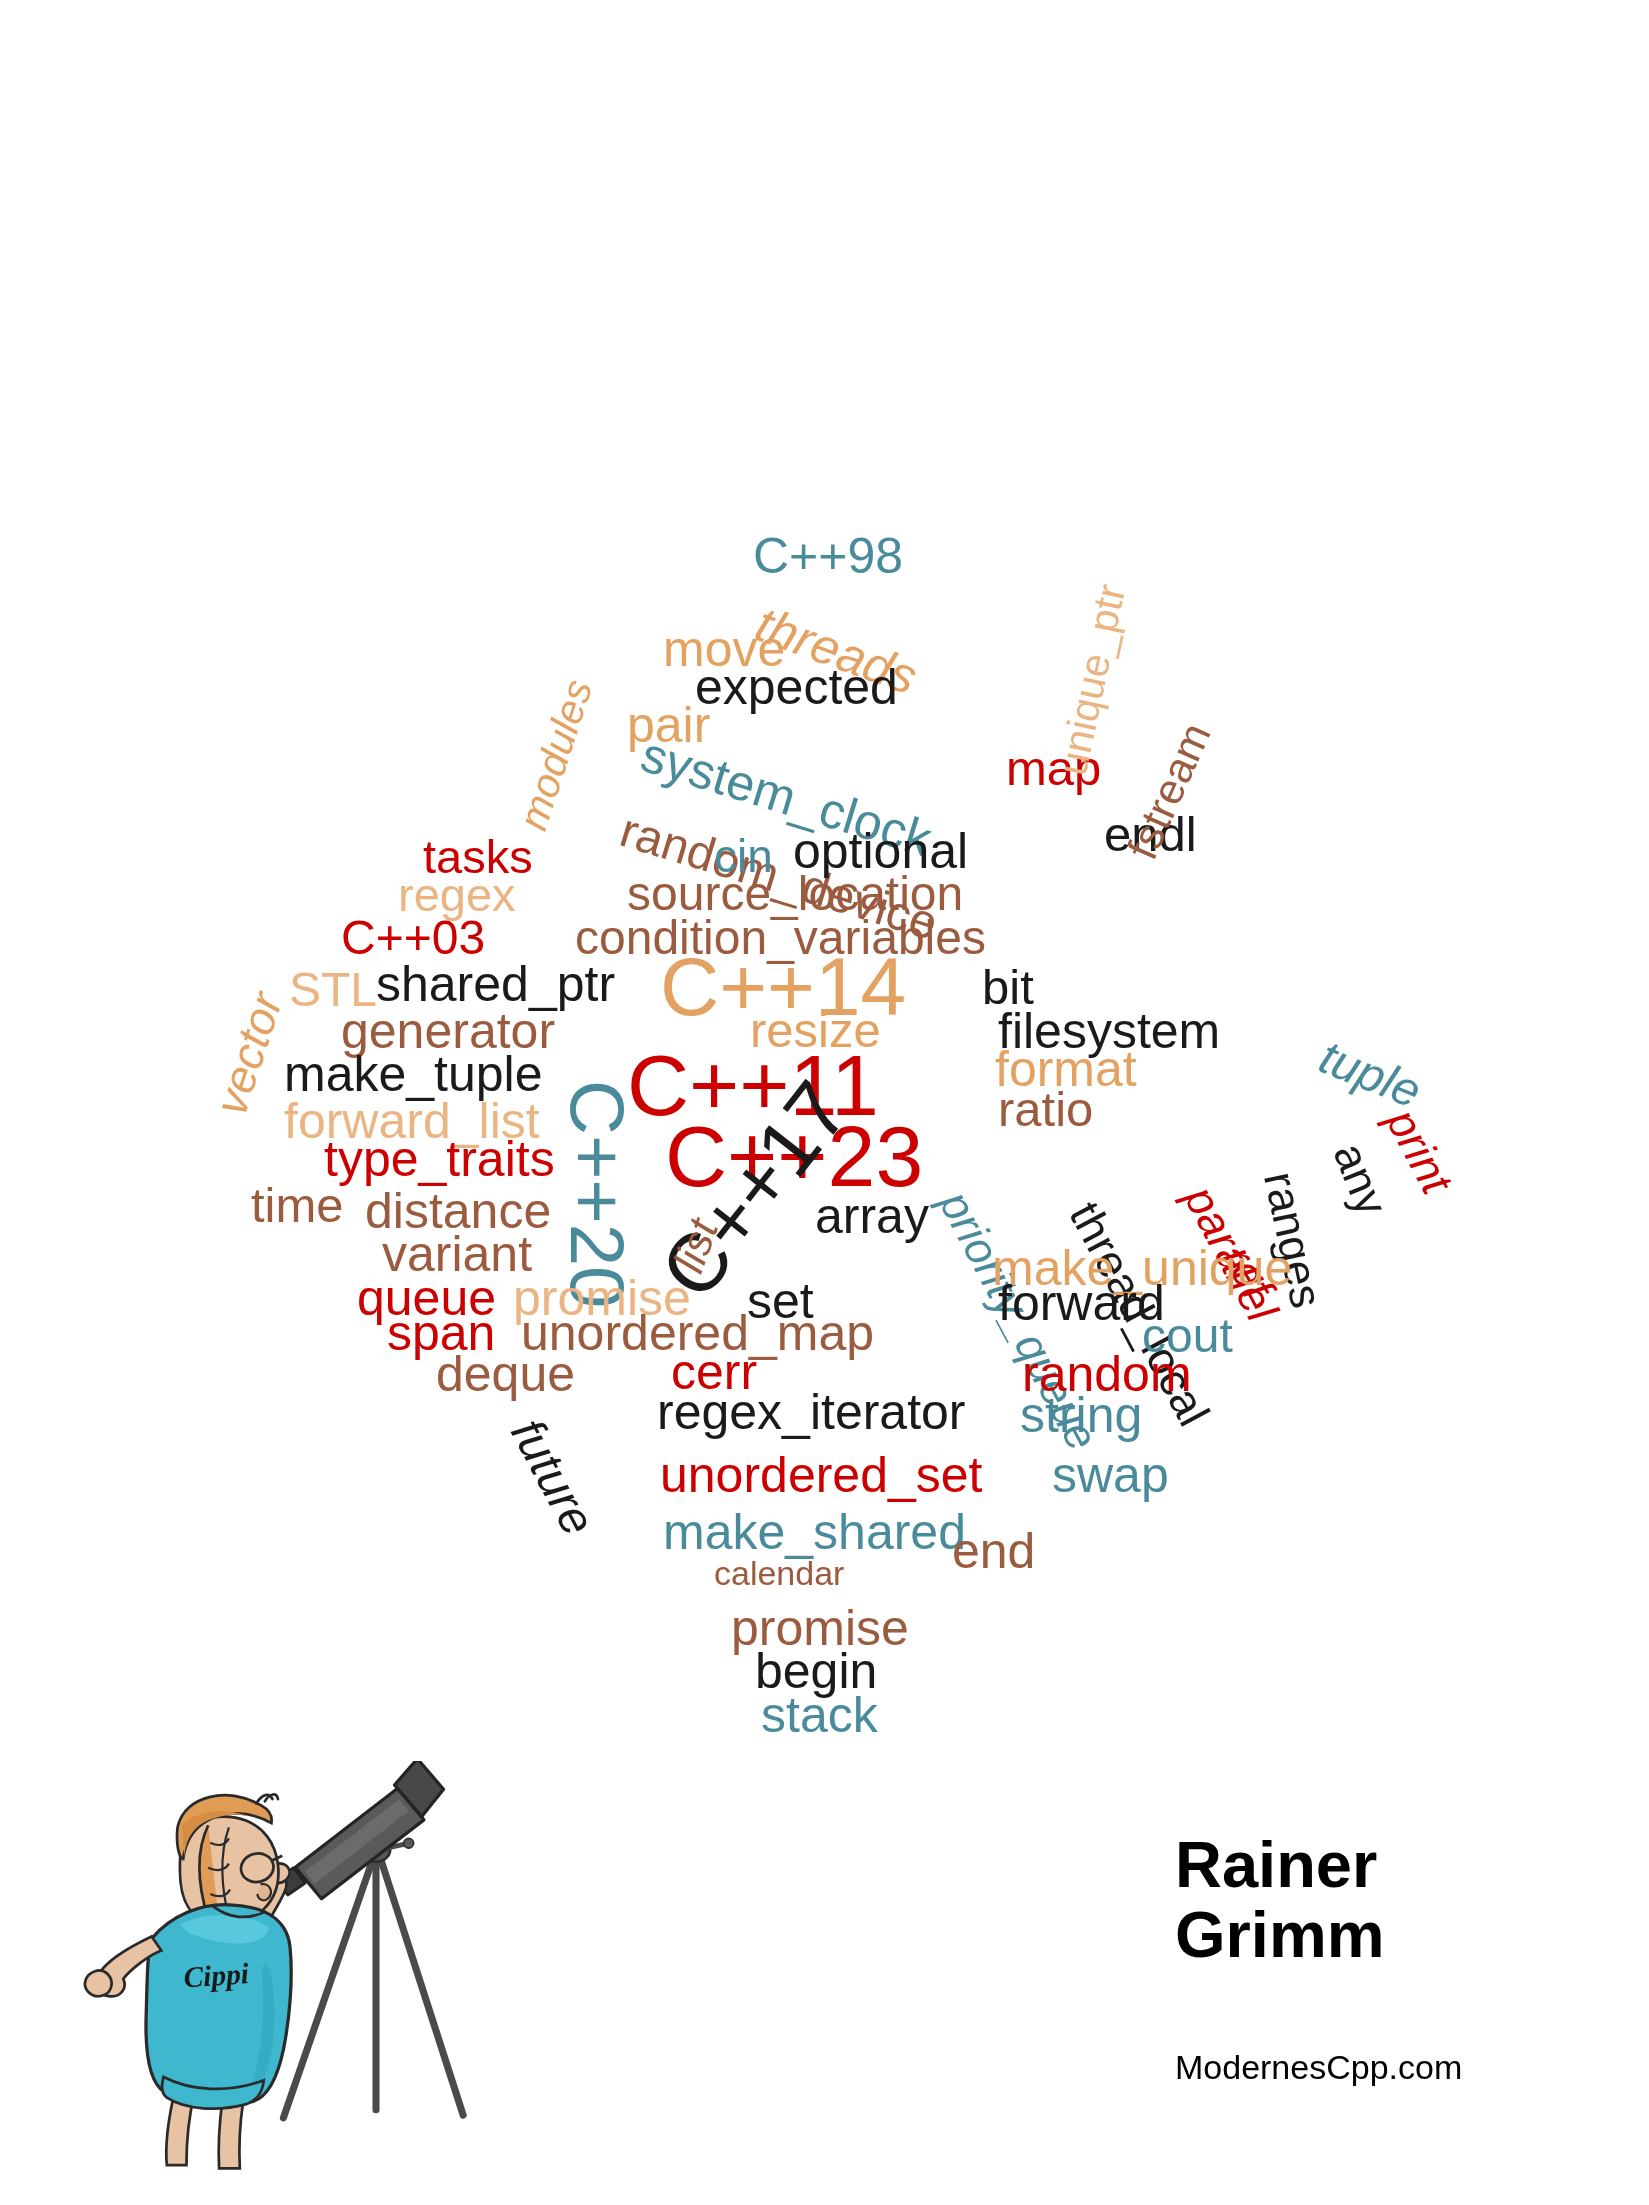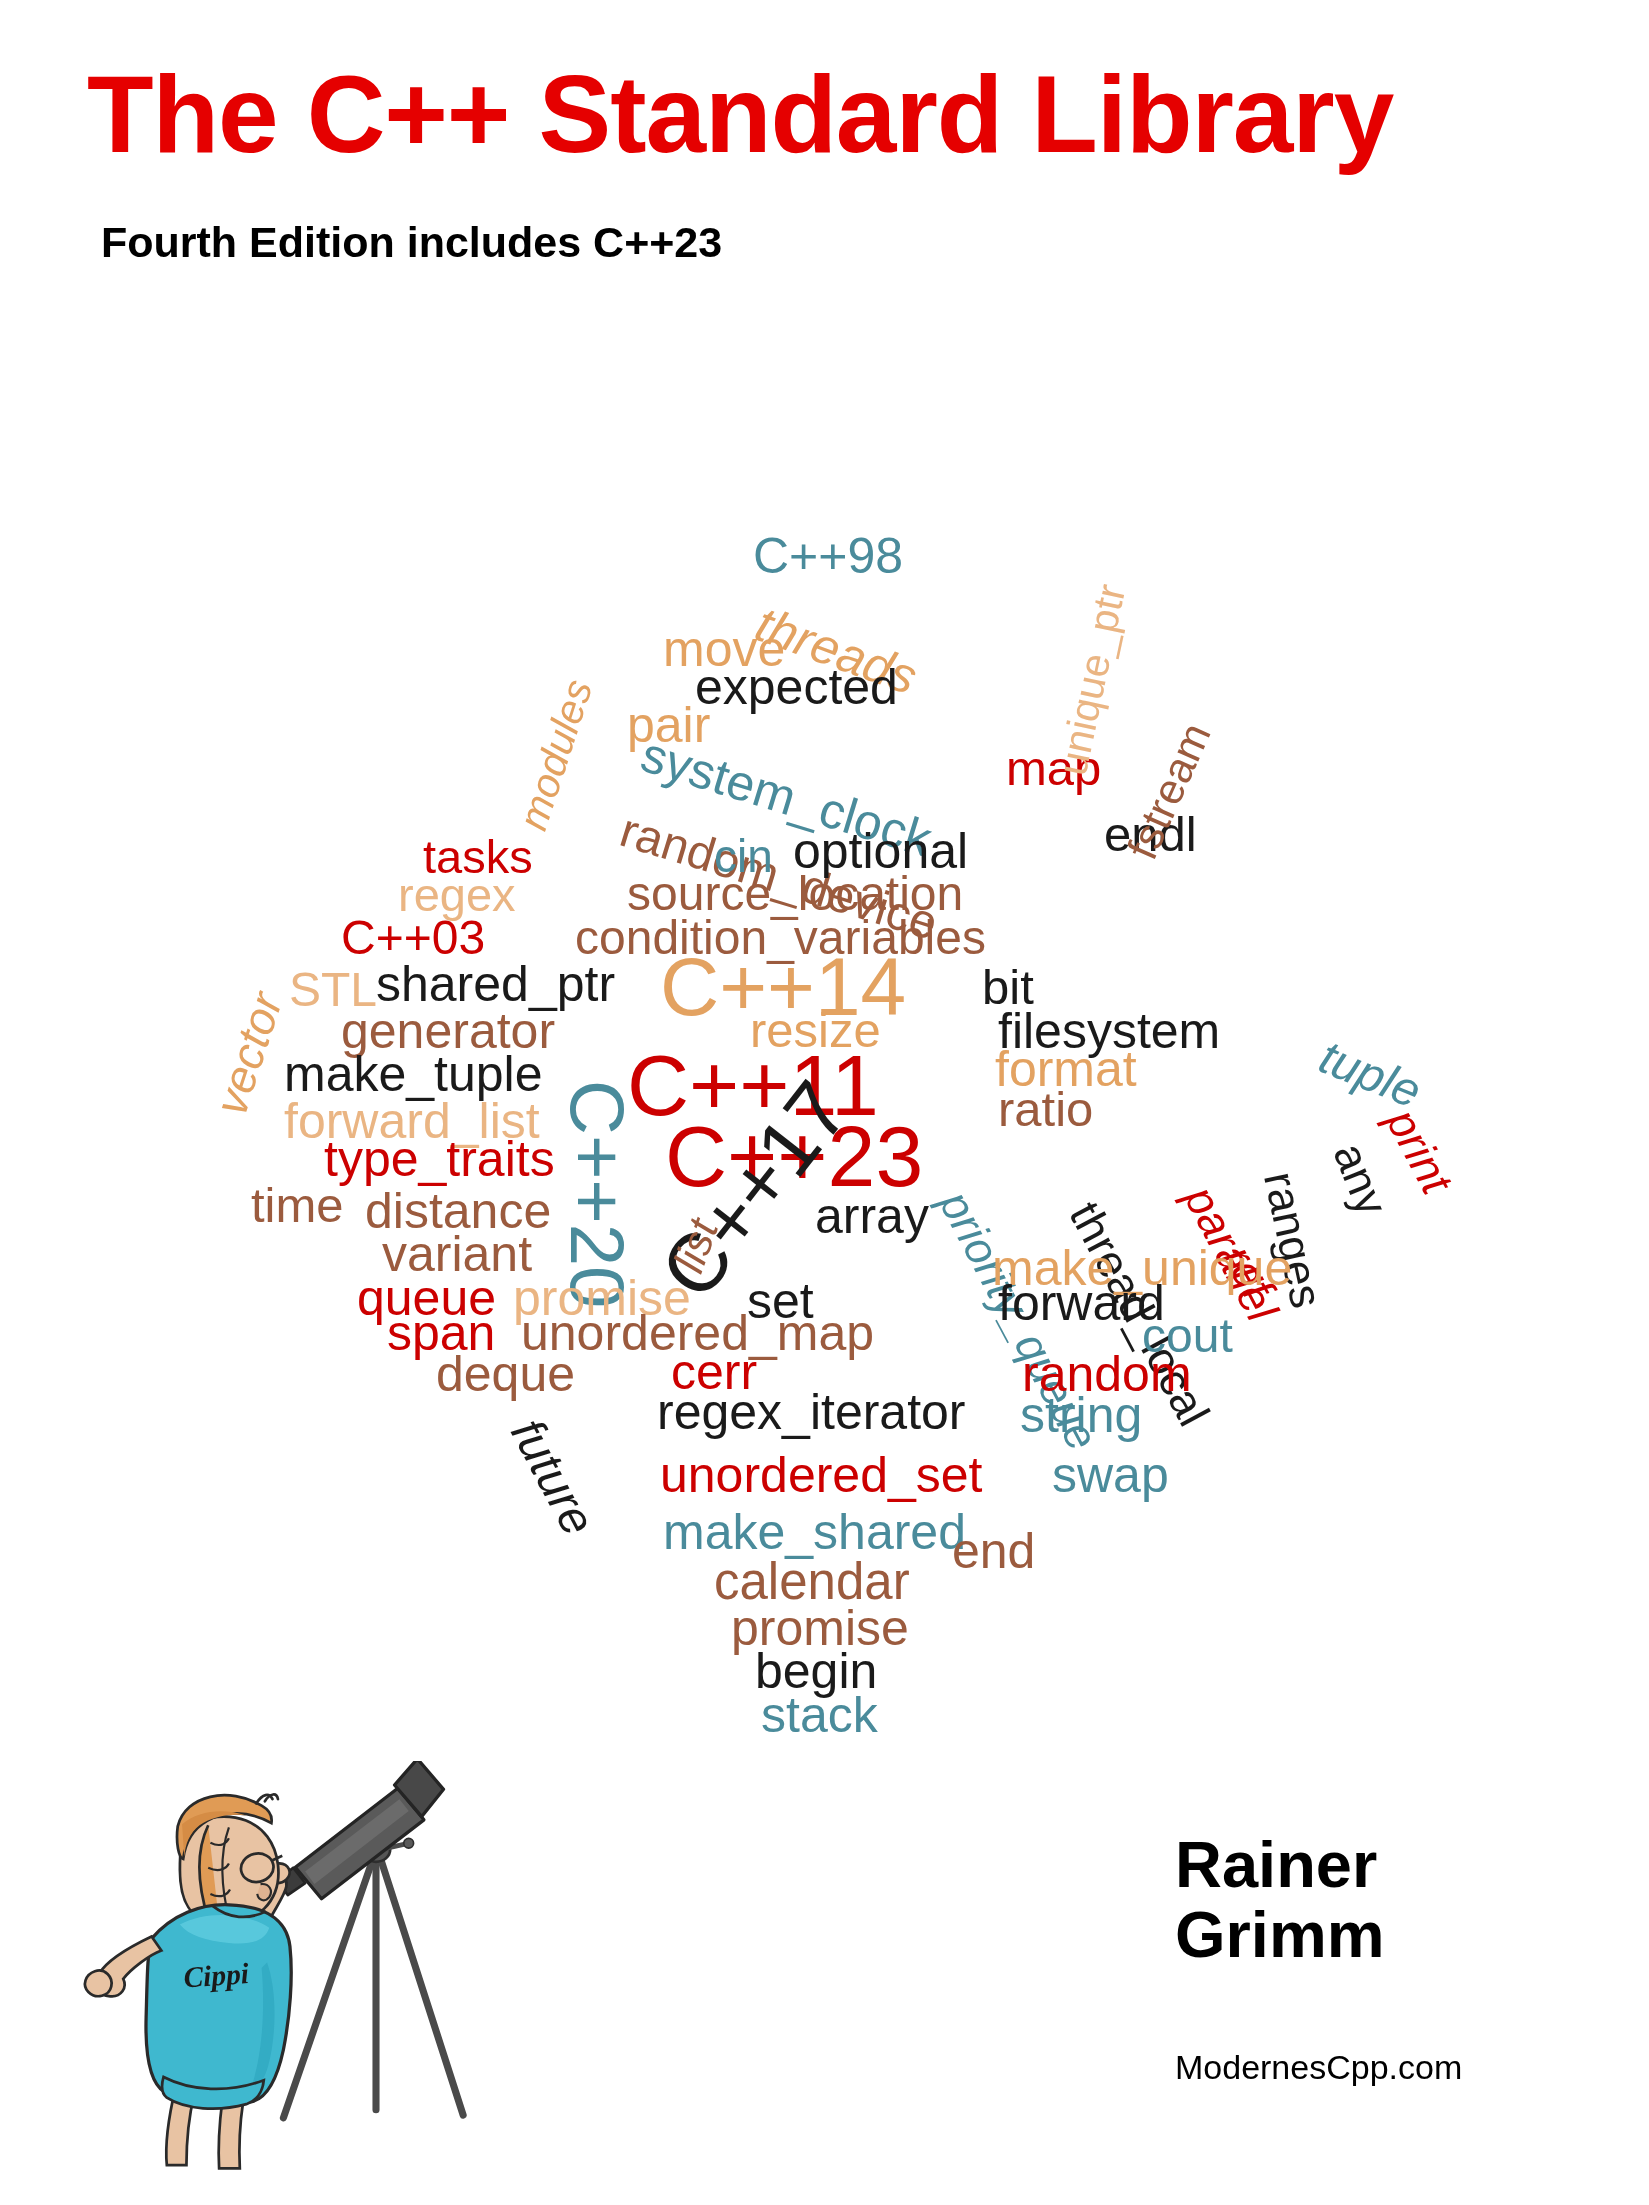--- a/index.html
+++ b/index.html
@@ -100,24 +100,20 @@
     width: 447px;
     height: 414px;
   }
   #illustration svg { display:block; width:100%; height:100%; }
 </style>
 </head>
 <body>
 
 <div id="cover">
 
-  <div id="title-block">
-    <div id="book-title">The C++ Standard Library</div>
-    <div id="book-subtitle">Fourth Edition includes C++23</div>
-  </div>
 
   <div id="wordcloud">
       <span class="w" style="left: 753px; top: 51px; font-size: 50px; color: rgb(74, 139, 155); font-style: normal;">C++98</span>
       <span class="w" style="left: 758px; top: 117px; font-size: 50px; color: rgb(227, 162, 97); font-style: italic; transform: rotate(20deg);">threads</span>
       <span class="w" style="left: 663px; top: 144px; font-size: 50px; color: rgb(227, 162, 97); font-style: normal;">move</span>
       <span class="w" style="left: 695px; top: 182px; font-size: 50px; color: rgb(26, 26, 26); font-style: normal;">expected</span>
       <span class="w" style="left: 627px; top: 220px; font-size: 50px; color: rgb(227, 162, 97); font-style: normal;">pair</span>
       <span class="w" style="left: 643px; top: 248px; font-size: 50px; color: rgb(74, 139, 155); font-style: normal; transform: rotate(17deg);">system_clock</span>
       <span class="w" style="left: 622px; top: 325px; font-size: 48px; color: rgb(155, 91, 62); font-style: normal; transform: rotate(17deg);">random_device</span>
       <span class="w" style="left: 1006px; top: 264px; font-size: 49px; color: rgb(204, 0, 0); font-style: normal;">map</span>
@@ -173,21 +169,21 @@
       <span class="w" style="left: 436px; top: 869px; font-size: 50px; color: rgb(155, 91, 62); font-style: normal;">deque</span>
       <span class="w" style="left: 524px; top: 919px; font-size: 48px; color: rgb(26, 26, 26); font-style: italic; transform: rotate(62deg);">future</span>
       <span class="w" style="left: 671px; top: 867px; font-size: 50px; color: rgb(204, 0, 0); font-style: normal;">cerr</span>
       <span class="w" style="left: 1022px; top: 869px; font-size: 50px; color: rgb(204, 0, 0); font-style: normal;">random</span>
       <span class="w" style="left: 657px; top: 907px; font-size: 50px; color: rgb(26, 26, 26); font-style: normal;">regex_iterator</span>
       <span class="w" style="left: 1020px; top: 910px; font-size: 50px; color: rgb(74, 139, 155); font-style: normal;">string</span>
       <span class="w" style="left: 660px; top: 970px; font-size: 50px; color: rgb(204, 0, 0); font-style: normal;">unordered_set</span>
       <span class="w" style="left: 1052px; top: 970px; font-size: 50px; color: rgb(74, 139, 155); font-style: normal;">swap</span>
       <span class="w" style="left: 663px; top: 1027px; font-size: 50px; color: rgb(74, 139, 155); font-style: normal;">make_shared</span>
       <span class="w" style="left: 952px; top: 1046px; font-size: 50px; color: rgb(155, 91, 62); font-style: normal;">end</span>
-      <span class="w" style="left: 714px; top: 1076px; font-size: 51px; color: rgb(155, 91, 62); font-style: normal;">calendar</span>
+      <span class="w" style="left: 714px; top: 1076px; font-size: 34px; color: rgb(155, 91, 62); font-style: normal;">calendar</span>
       <span class="w" style="left: 731px; top: 1123px; font-size: 50px; color: rgb(155, 91, 62); font-style: normal;">promise</span>
       <span class="w" style="left: 755px; top: 1166px; font-size: 50px; color: rgb(26, 26, 26); font-style: normal;">begin</span>
       <span class="w" style="left: 761px; top: 1210px; font-size: 50px; color: rgb(74, 139, 155); font-style: normal;">stack</span>
     </div>
 
   <div id="author">Rainer
 Grimm</div>
 
   <div id="website">ModernesCpp.com</div>
 

